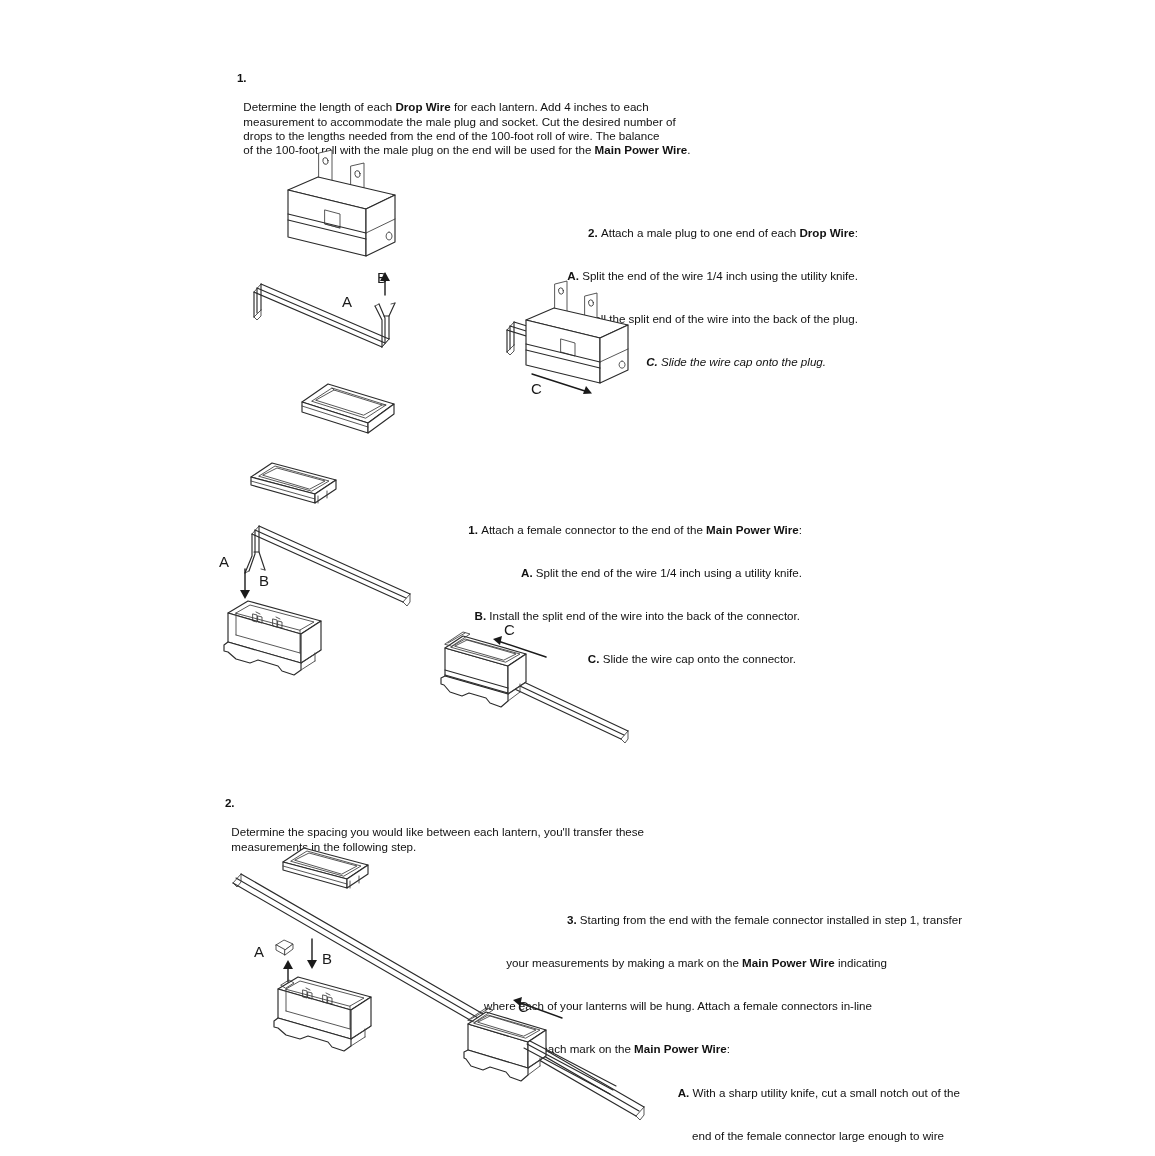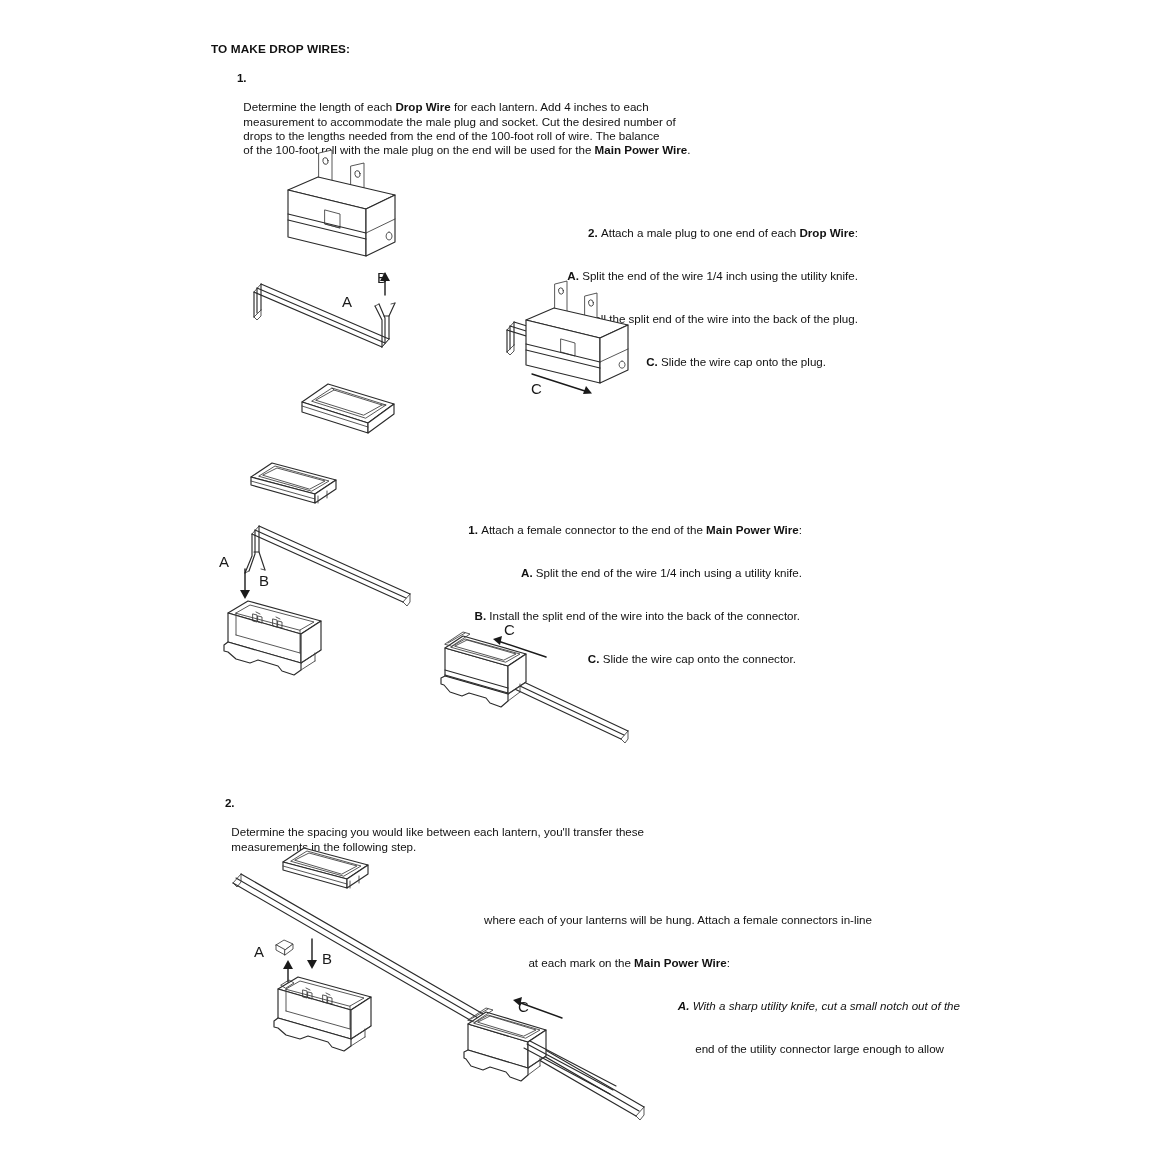--- a/index.html
+++ b/index.html
@@ -94,59 +94,60 @@
     stroke-linecap: round;
     stroke-linejoin: round;
   }
   .arrowhead { fill: #1a1a1a; stroke: none; }
 </style>
 </head>
 <body>
 
 <div id="page">
 
-  <div class="txt heading" style="left:211px; top:42px; width:520px;">TO MAKE DROP WIRES:</div>
 
   <div class="txt blk-hang" style="left:211px; top:57px; width:500px;">
     <span class="num">1.</span>
     <span>
       Determine the length of each <b>Drop Wire</b> for each lantern. Add 4 inches to each
       measurement to accommodate the male plug and socket. Cut the desired number of
       drops to the lengths needed from the end of the 100-foot roll of wire. The balance
       of the 100-foot roll with the male plug on the end will be used for the <b>Main Power Wire</b>.
     </span>
   </div>
 
   <div class="txt right-block" style="left:500px; top:197px; width:358px;">
     <div><b>2.</b>&nbsp;Attach a male plug to one end of each <b>Drop Wire</b>:</div>
     <div><b>A.</b>&nbsp;Split the end of the wire 1/4 inch using the utility knife.</div>
     <div><b>B.</b>&nbsp;Install the split end of the wire into the back of the plug.</div>
-    <div style="padding-right:32px;"><b>C.</b>&nbsp;Slide the wire cap onto the plug.</div>
+    <div style="padding-right:32px;font-style:italic;"><b>C.</b>&nbsp;Slide the wire cap onto the plug.</div>
   </div>
 
   <div class="txt" style="left:440px; top:494px; width:362px; text-align:right;">
     <div><b>1.</b>&nbsp;Attach a female connector to the end of the <b>Main Power Wire</b>:</div>
     <div><b>A.</b>&nbsp;Split the end of the wire 1/4 inch using a utility knife.</div>
     <div style="padding-right:2px;"><b>B.</b>&nbsp;Install the split end of the wire into the back of the connector.</div>
     <div style="padding-right:6px;text-align:right;"><b>C.</b>&nbsp;Slide the wire cap onto the connector.</div>
   </div>
 
   <div class="txt blk-hang" style="left:199px; top:782px; width:470px;">
     <span class="num">2.</span>
     <span>
       Determine the spacing you would like between each lantern, you'll transfer these
       measurements in the following step.
     </span>
   </div>
 
   <div class="txt" style="left:432px; top:884px; width:530px;">
+    <div style="text-align:right;"><b>3.</b>&nbsp;Starting from the end with the female connector installed in step 1, transfer</div>
+    <div style="text-align:right; padding-right:75px;">your measurements by making a mark on the <b>Main Power Wire</b> indicating</div>
     <div style="text-align:right; padding-right:90px;">where each of your lanterns will be hung. Attach a female connectors in-line</div>
     <div style="text-align:right; padding-right:232px;">at each mark on the <b>Main Power Wire</b>:</div>
-    <div style="text-align:right; padding-right:2px;font-style:italic;"><b>A.</b>&nbsp;With a sharp utility knife, cut a small notch out of the</div>
-    <div style="text-align:right; padding-right:18px;">end of the utility connector large enough to allow</div>
+    <div style="text-align:right; padding-right:2px;"><b>A.</b>&nbsp;With a sharp utility knife, cut a small notch out of the</div>
+    <div style="text-align:right; padding-right:18px;">end of the female connector large enough to wire</div>
     
     
     
   </div>
 
   <div class="art" style="left:285px; top:148px;">
     <svg width="125" height="115" viewBox="0 0 125 115">
 
       <path class="fillw-thin" d="M34 5 L47 2 L47 49 L34 53 Z"></path>
       <ellipse class="ln-thin" cx="40.5" cy="13" rx="2.6" ry="3.4" transform="rotate(-12 40.5 13)"></ellipse>

